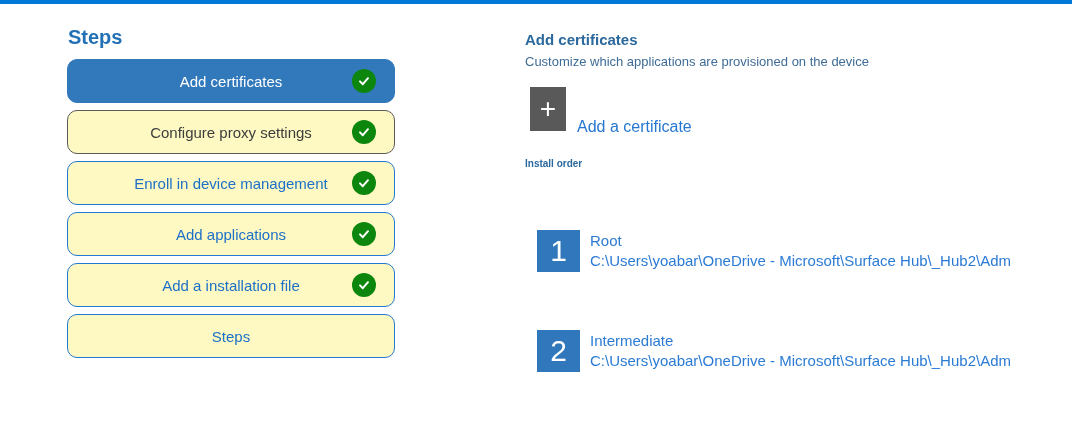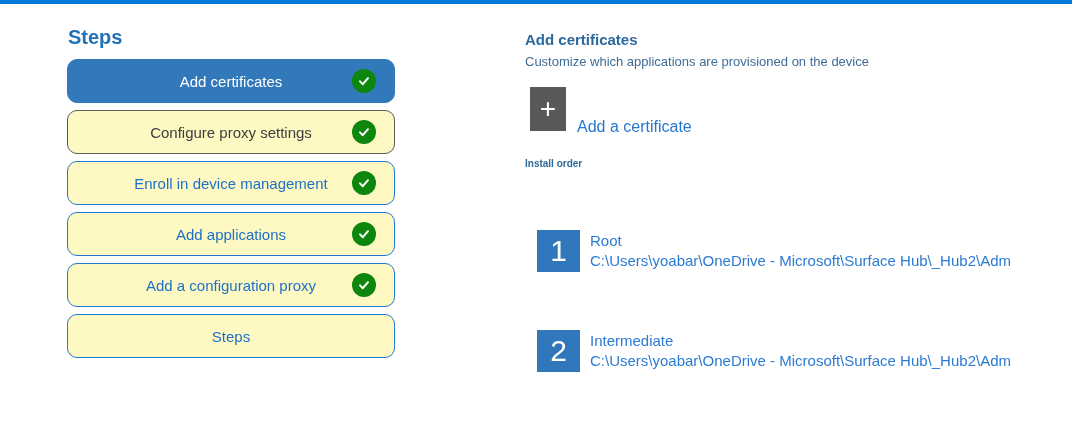--- a/index.html
+++ b/index.html
@@ -137,21 +137,21 @@
     <div class="step-btn">
       <span>Add applications</span>
       <span class="check">
         <svg width="16" height="16" viewBox="0 0 24 24">
             <path d="M6 12.6l4.2 4.2L18 7.8" stroke="#ffffff" stroke-width="3" fill="none" stroke-linecap="round" stroke-linejoin="round"></path>
           </svg>
       </span>
     </div>
 
     <div class="step-btn">
-      <span>Add a configuration proxy</span>
+      <span>Add a installation file</span>
       <span class="check">
         <svg width="16" height="16" viewBox="0 0 24 24">
             <path d="M6 12.6l4.2 4.2L18 7.8" stroke="#ffffff" stroke-width="3" fill="none" stroke-linecap="round" stroke-linejoin="round"></path>
           </svg>
       </span>
     </div>
 
     <div class="step-btn">
       <span>Steps</span>
     </div>

